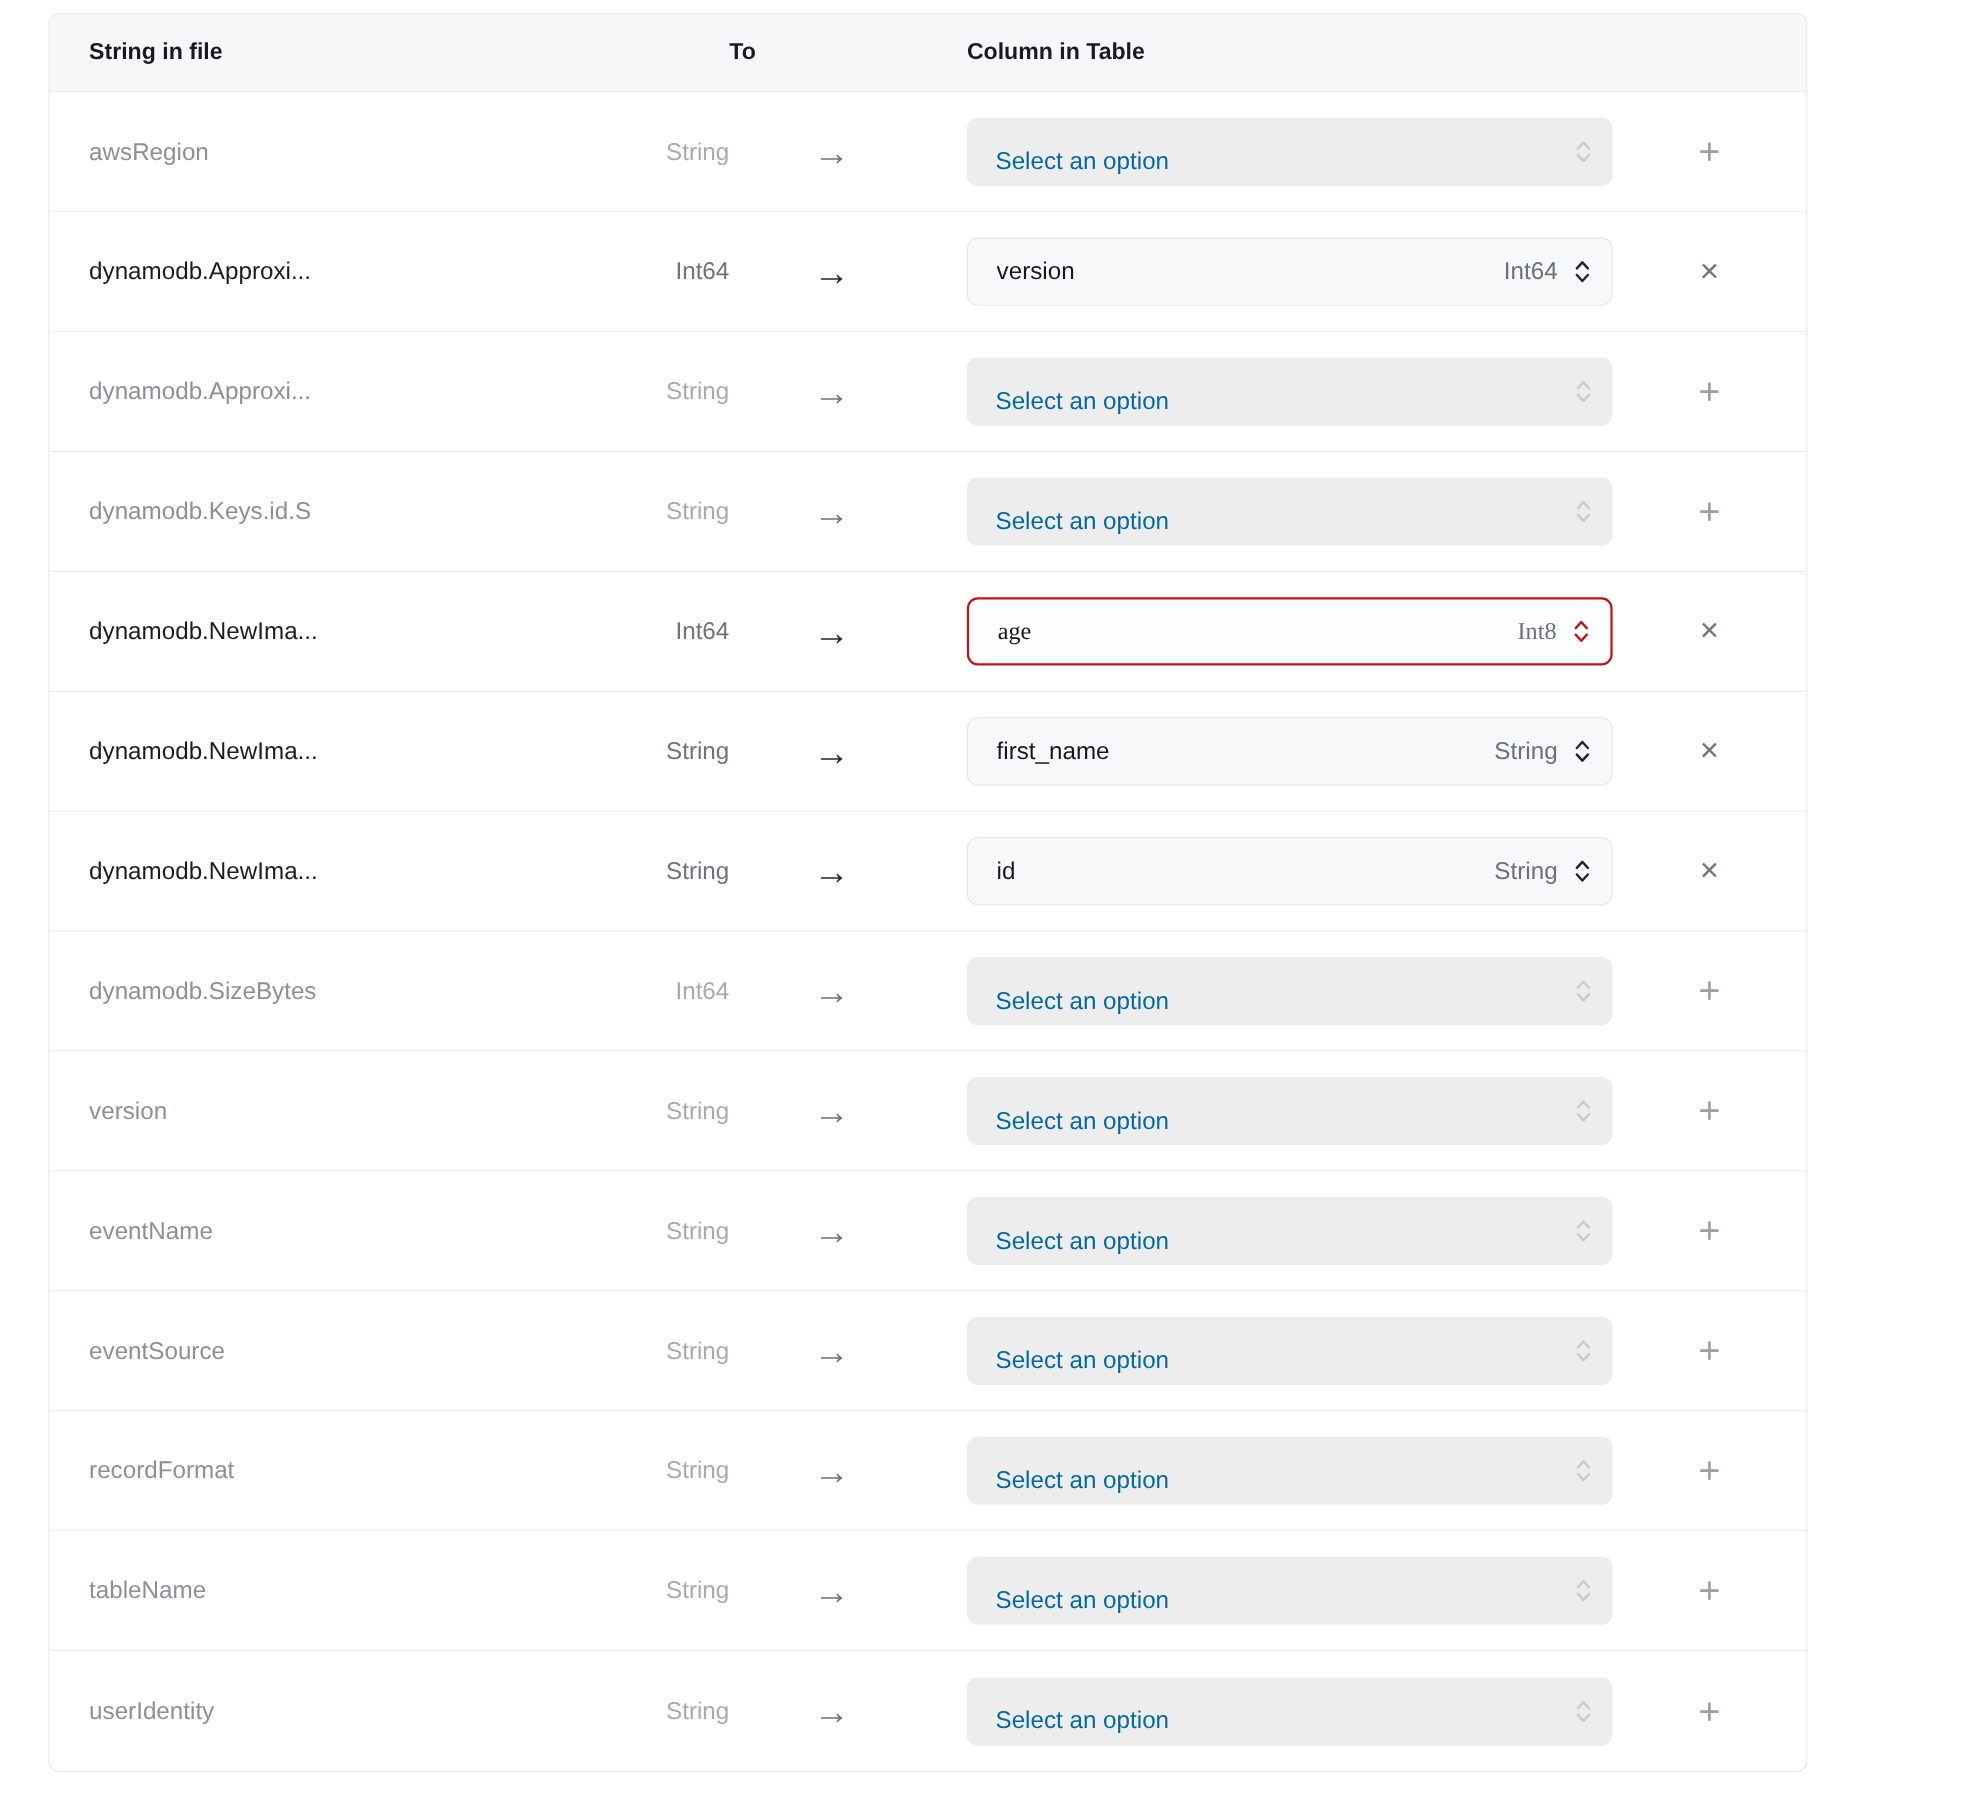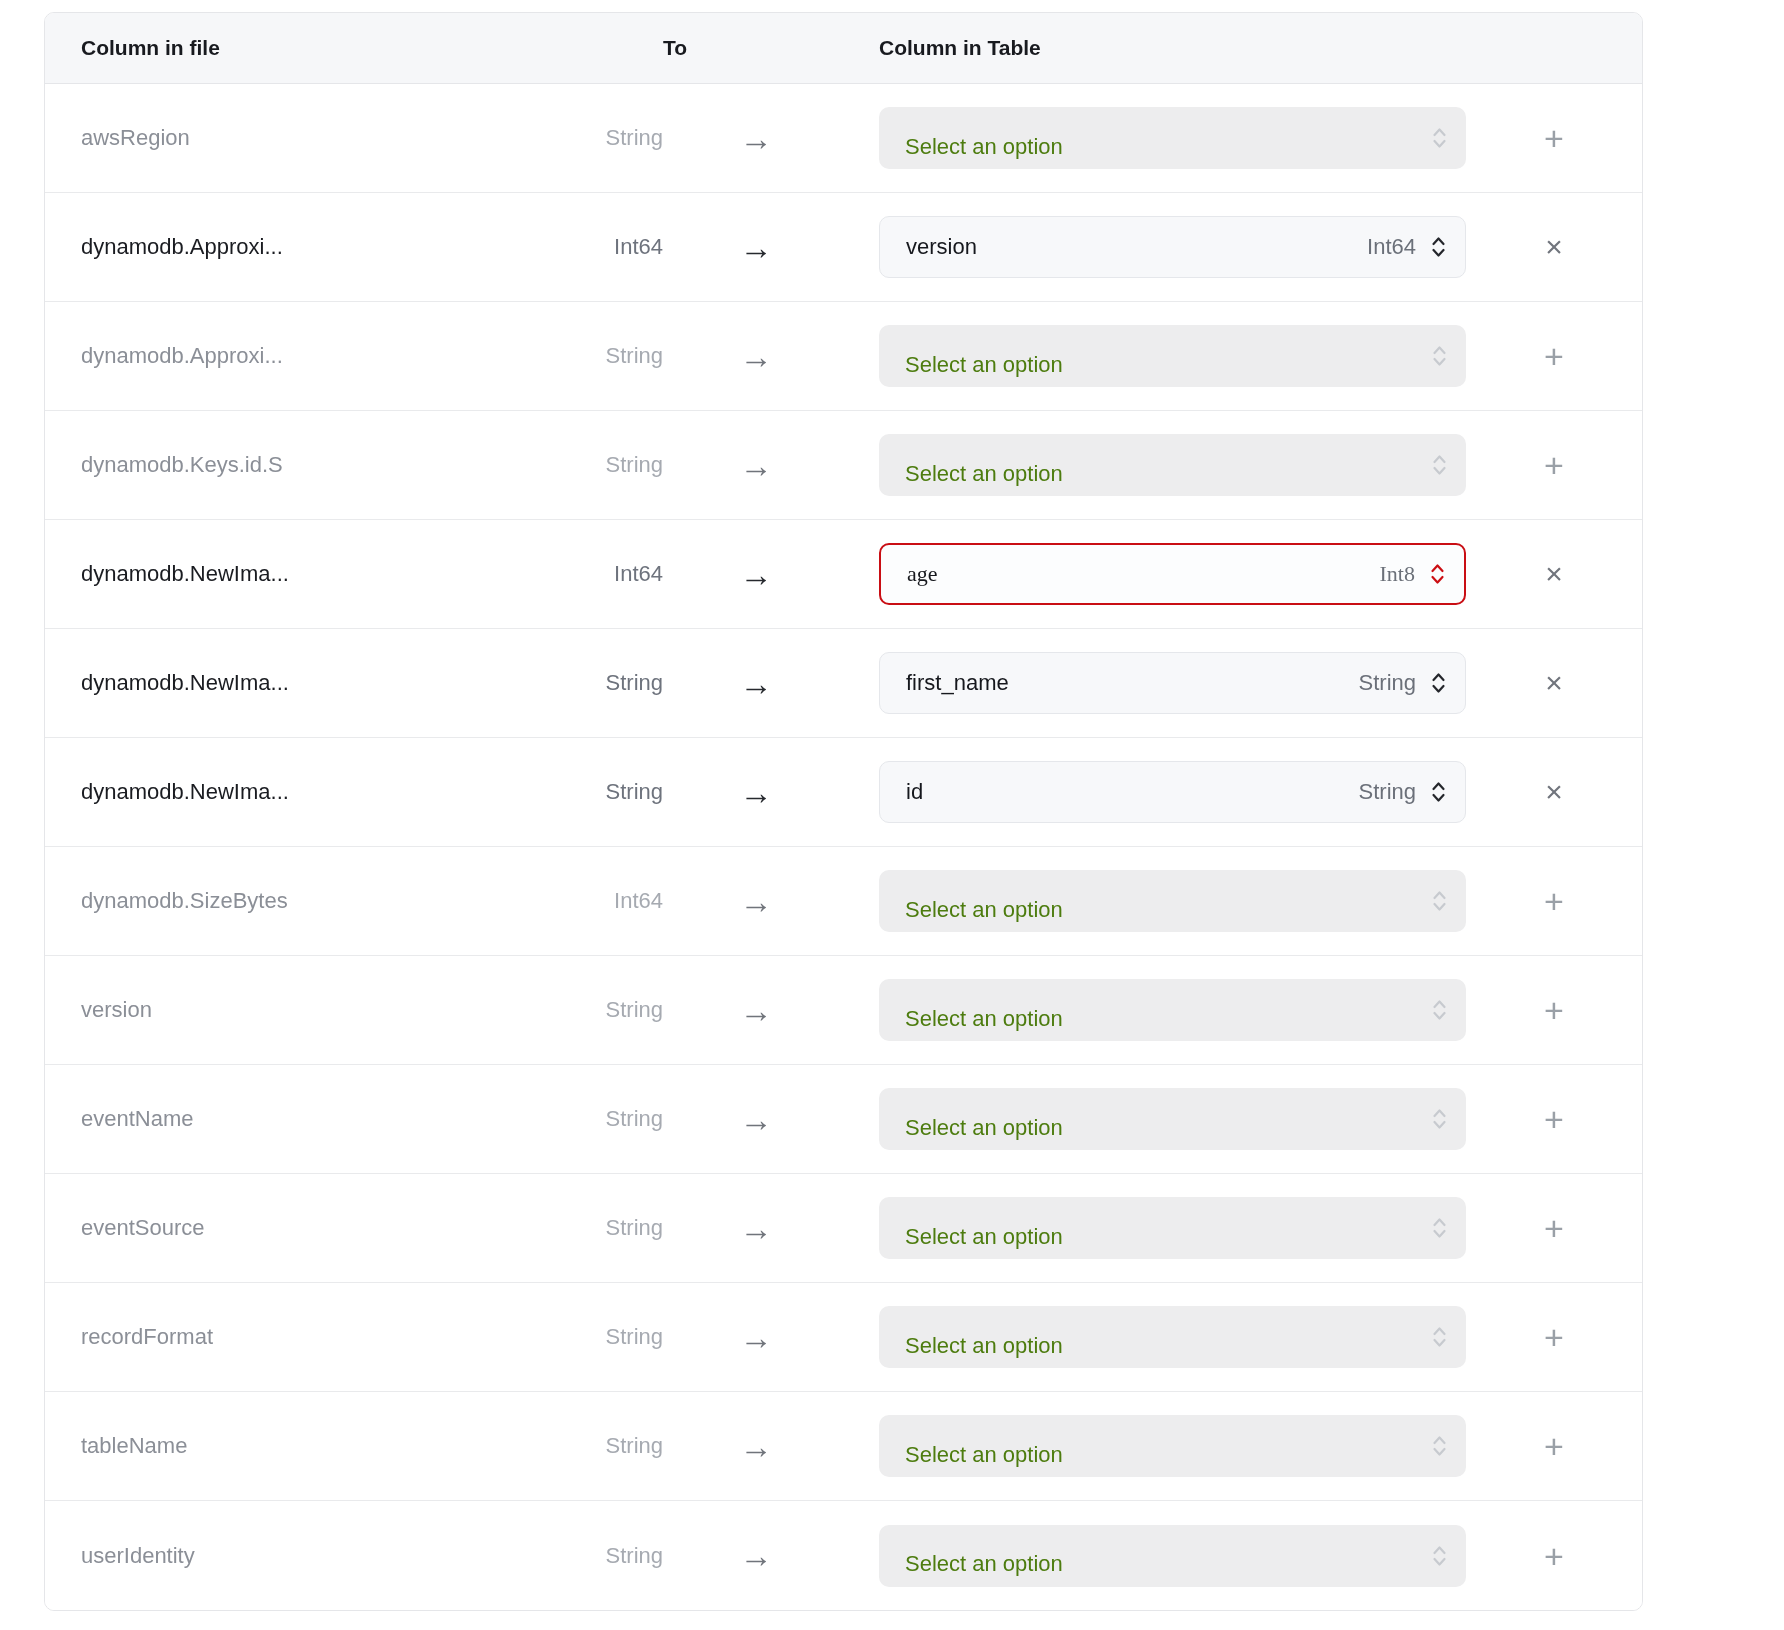--- a/index.html
+++ b/index.html
@@ -35,21 +35,21 @@
   
   .select{
     height:62px;border-radius:10px;display:flex;align-items:center;
     padding:0 18px 0 26px;box-sizing:border-box;font-size:22px;
   }
   .sel-value{flex:1;white-space:nowrap;overflow:hidden;}
   .sel-type{margin-right:14px;white-space:nowrap;}
   .chev{flex:0 0 auto;}
   .chev path{fill:none;stroke:currentColor;stroke-width:2.2;stroke-linecap:round;stroke-linejoin:round;}
   .row.unmapped .select{background:#ededee;cursor:default;}
-  .row.unmapped .sel-value{color:#4d7c0f;margin-top:17px;}
+  .row.unmapped .sel-value{color:#0369a1;margin-top:17px;}
   .row.unmapped .chev{color:#c7cacf;}
   .row.mapped .select{background:#f7f8fa;border:1px solid #e5e7eb;}
   .row.mapped .sel-value{color:#16181d;}
   .row.mapped .sel-type{color:#6b7079;}
   .row.mapped .chev{color:#24262b;}
   .row.error .select{background:#fcfdfe;border:2px solid #c90e14;font-family:Liberation Serif, serif;}
   .row.error .sel-value{color:#16181d;}
   .row.error .sel-type{color:#6b7079;text-align:right;}
   .row.error .chev{color:#cb0e13;}
   
@@ -60,21 +60,21 @@
     font-family:"Liberation Sans",sans-serif;line-height:1;
   }
   .action button.add{font-size:34px;font-weight:400;color:#9aa0a7;}
   .action button.remove{font-size:30px;font-weight:400;color:#71757d;}
 </style>
 </head>
 <body>
 
 <div class="container">
   <div class="grid header">
-    <div class="hc">Column in file</div>
+    <div class="hc">String in file</div>
     <div class="hc"></div>
     <div class="hc arrowcol">To</div>
     <div class="hc"></div>
     <div class="hc">Column in Table</div>
     <div class="hc"></div>
   </div>
   <div id="rows">
       <div class="grid row unmapped">
     <div class="cell name">awsRegion</div>
     <div class="cell type">String</div>

